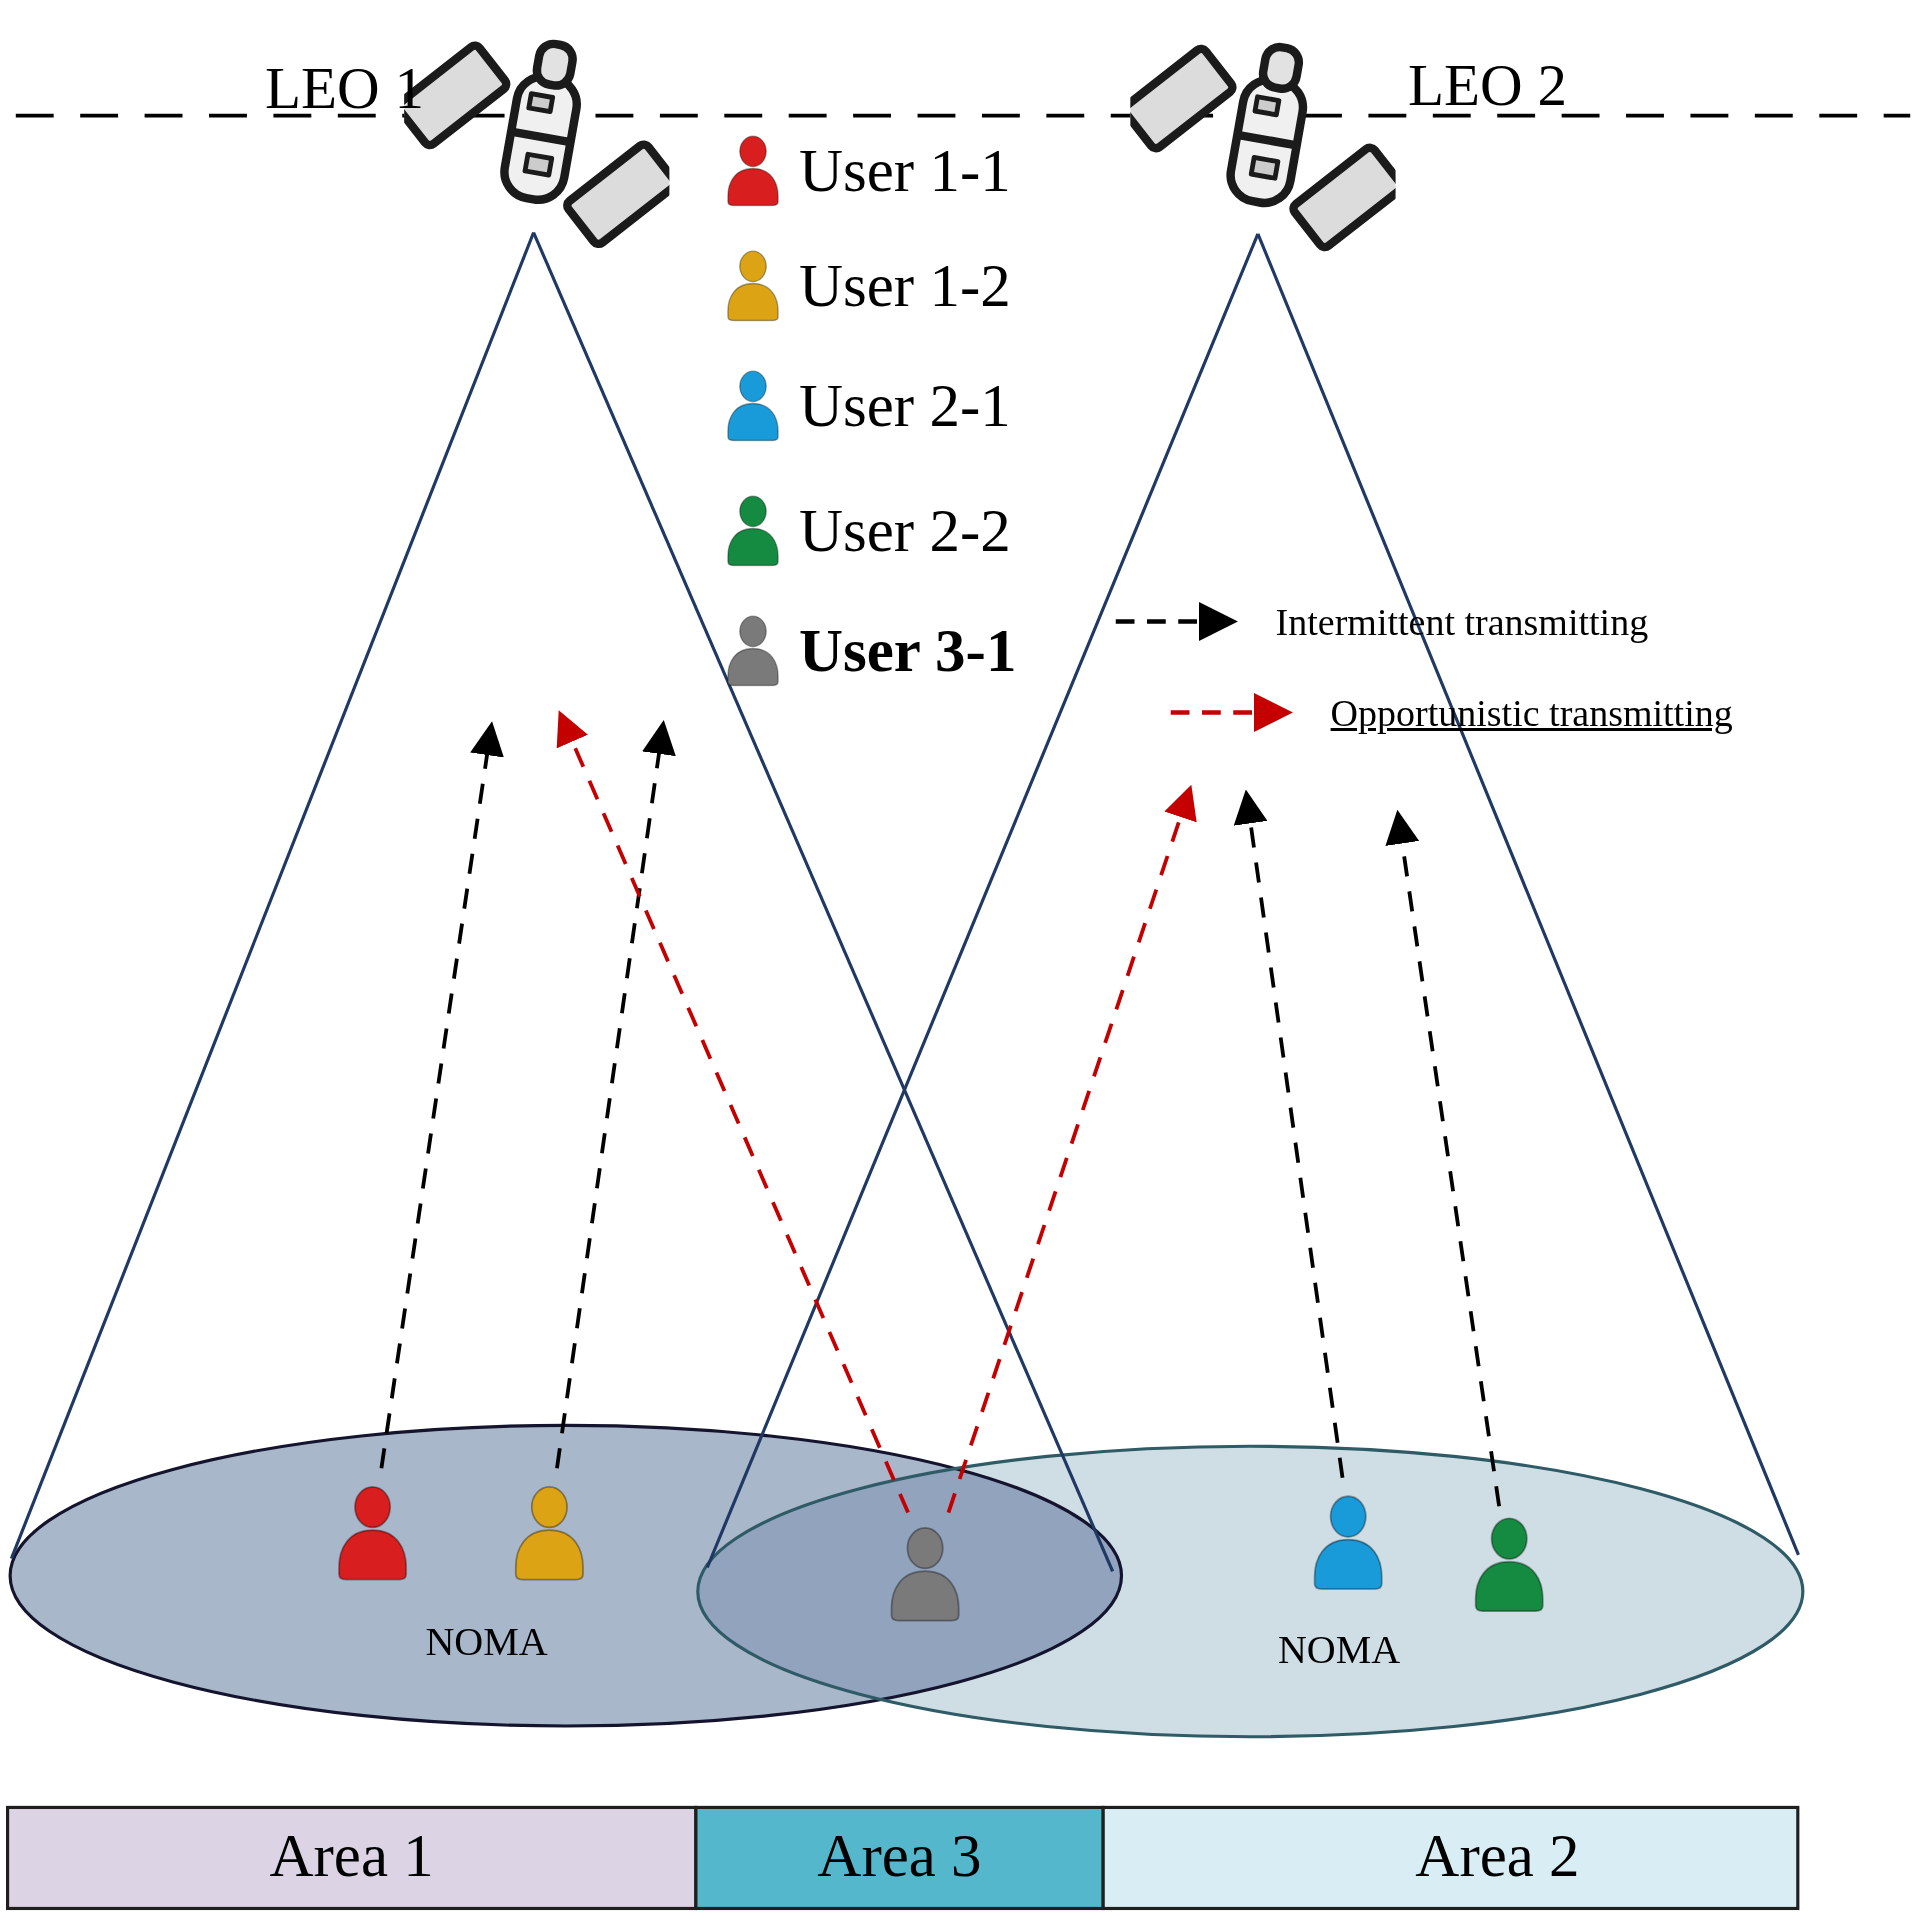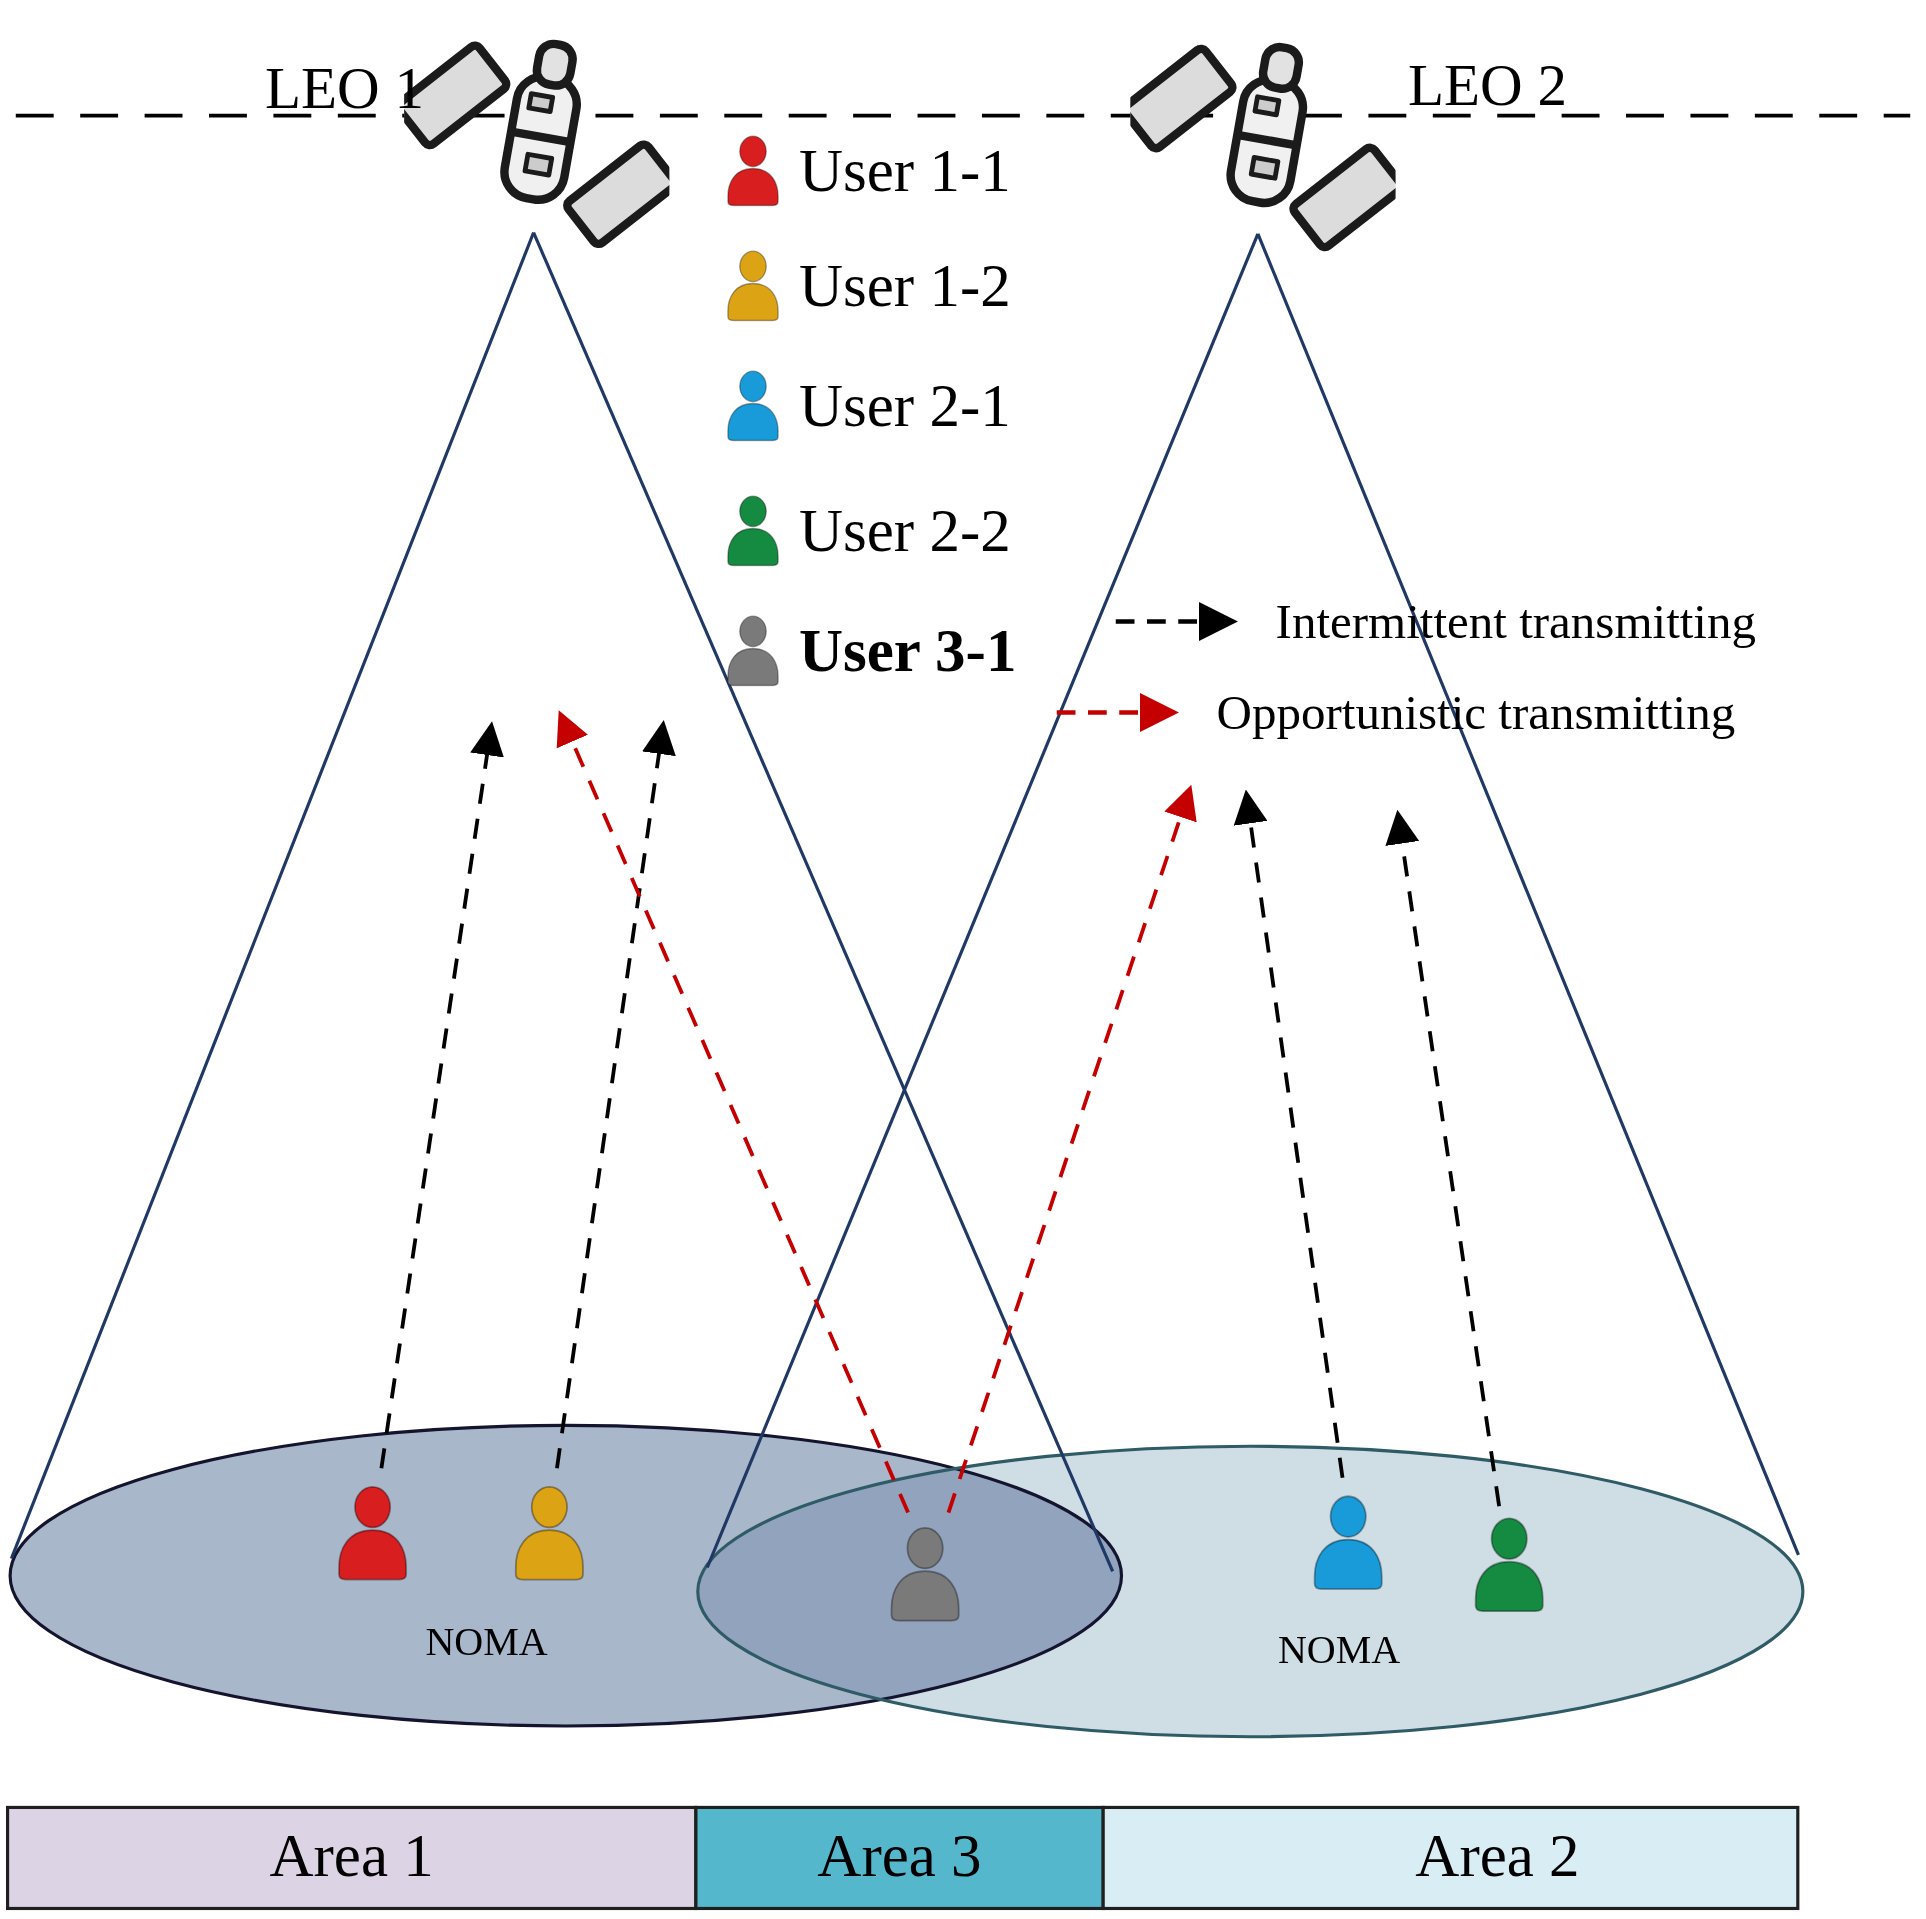--- a/index.html
+++ b/index.html
@@ -11,21 +11,21 @@
     color:#000;
     overflow:hidden;
   }
   .abs{position:absolute;margin-top:22px;}
   .diagram-svg{position:absolute;left:0;top:0;width:1926px;height:1920px;}
   .leo-label{font-size:59px;white-space:nowrap;}
   .legend-row{position:absolute;display:flex;align-items:center;gap:13px;height:95px;}
   .legend-row .txt{font-size:61px;white-space:nowrap;}
   .picon{width:66px;height:73px;flex:0 0 auto;}
   .linklegend-row{position:absolute;display:flex;align-items:center;gap:12.6px;height:69px;}
-  .linklegend-row .txt{font-size:49px;white-space:nowrap;}
+  .linklegend-row .txt{font-size:38px;white-space:nowrap;}
   .sample{overflow:visible;flex:0 0 auto;}
   .noma-label{position:absolute;font-size:40px;text-align:center;}
   .area-label{position:absolute;top:1821px;font-size:61px;text-align:center;}
 </style>
 </head>
 <body>
 
 <div class="stage">
 
   <svg class="diagram-svg" viewBox="0 0 3050 3040">
@@ -127,21 +127,21 @@
       </svg>
     <span class="txt">User 3-1</span>
   </div>
 
   <div class="linklegend-row" style="left:1111px;top:587px;">
     <svg class="sample" width="152" height="35" viewBox="0 0 240 56">
       <line x1="6" y1="28" x2="192" y2="28" stroke-width="7" stroke-dasharray="30 20" marker-end="url(#ahB)" stroke="#000000"></line>
     </svg>
     <span class="txt">Intermittent transmitting</span>
   </div>
-  <div class="linklegend-row" style="left:1052px;top:678px;">
+  <div class="linklegend-row" style="left:1166px;top:678px;text-decoration:underline;">
     <svg class="sample" width="152" height="35" viewBox="0 0 240 56">
       <line x1="6" y1="28" x2="192" y2="28" stroke-width="7" stroke-dasharray="30 20" marker-end="url(#ahR)" stroke="#c40000"></line>
     </svg>
     <span class="txt">Opportunistic transmitting</span>
   </div>
 
   <div class="noma-label" style="left:379px;top:1618px;width:215px;">NOMA</div>
   <div class="noma-label" style="left:1219px;top:1626px;width:240px;">NOMA</div>
 
   <div class="area-label" style="left:7.6px;width:688px;">Area 1</div>

